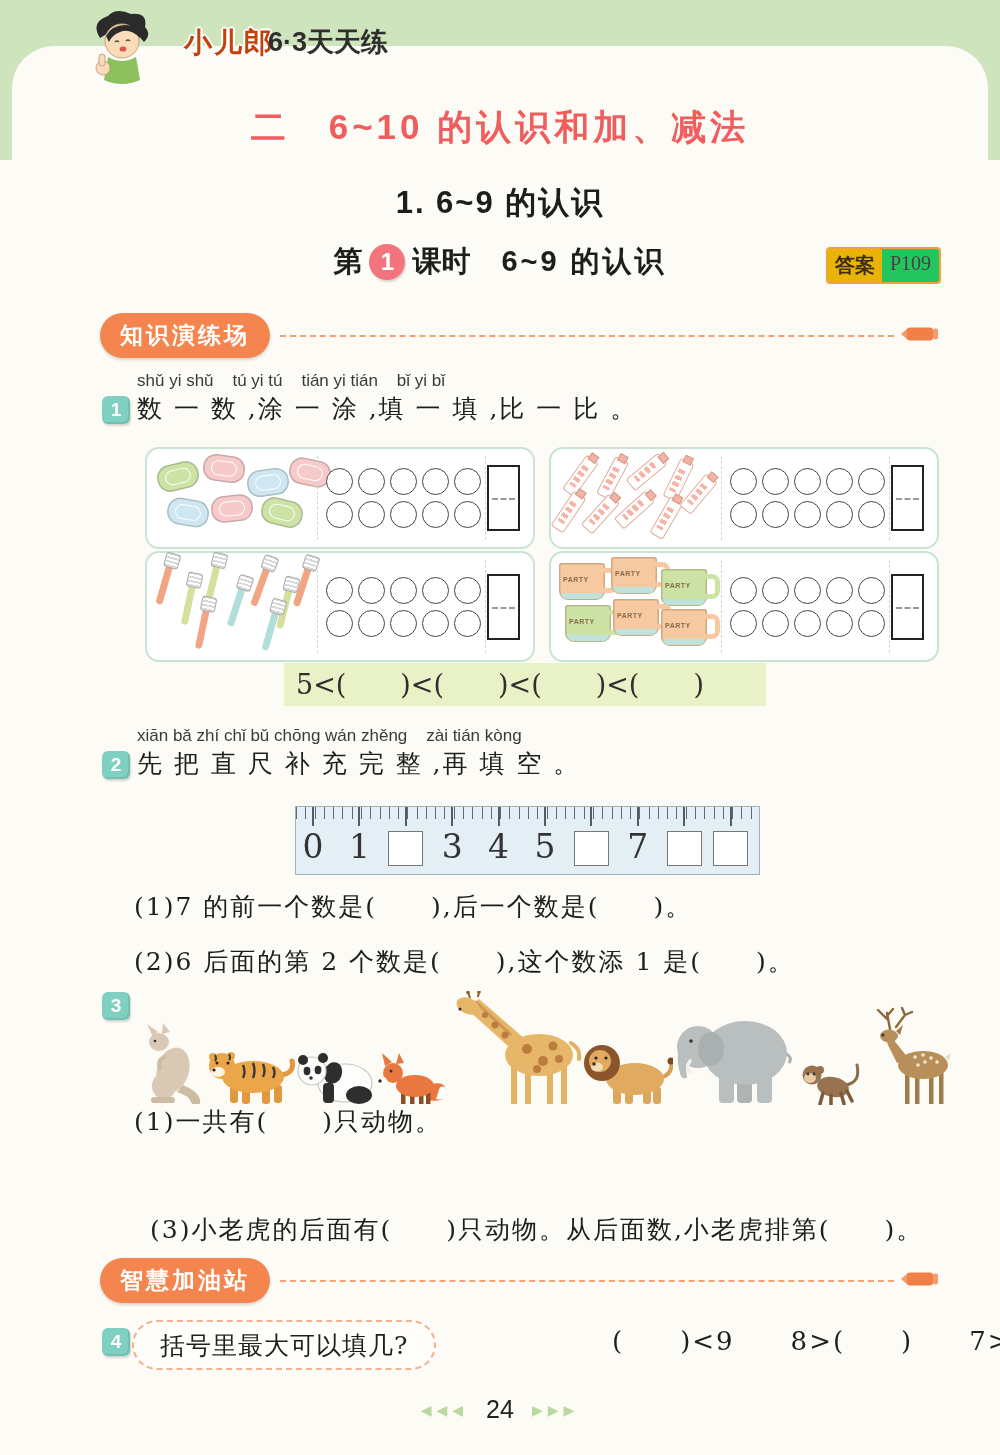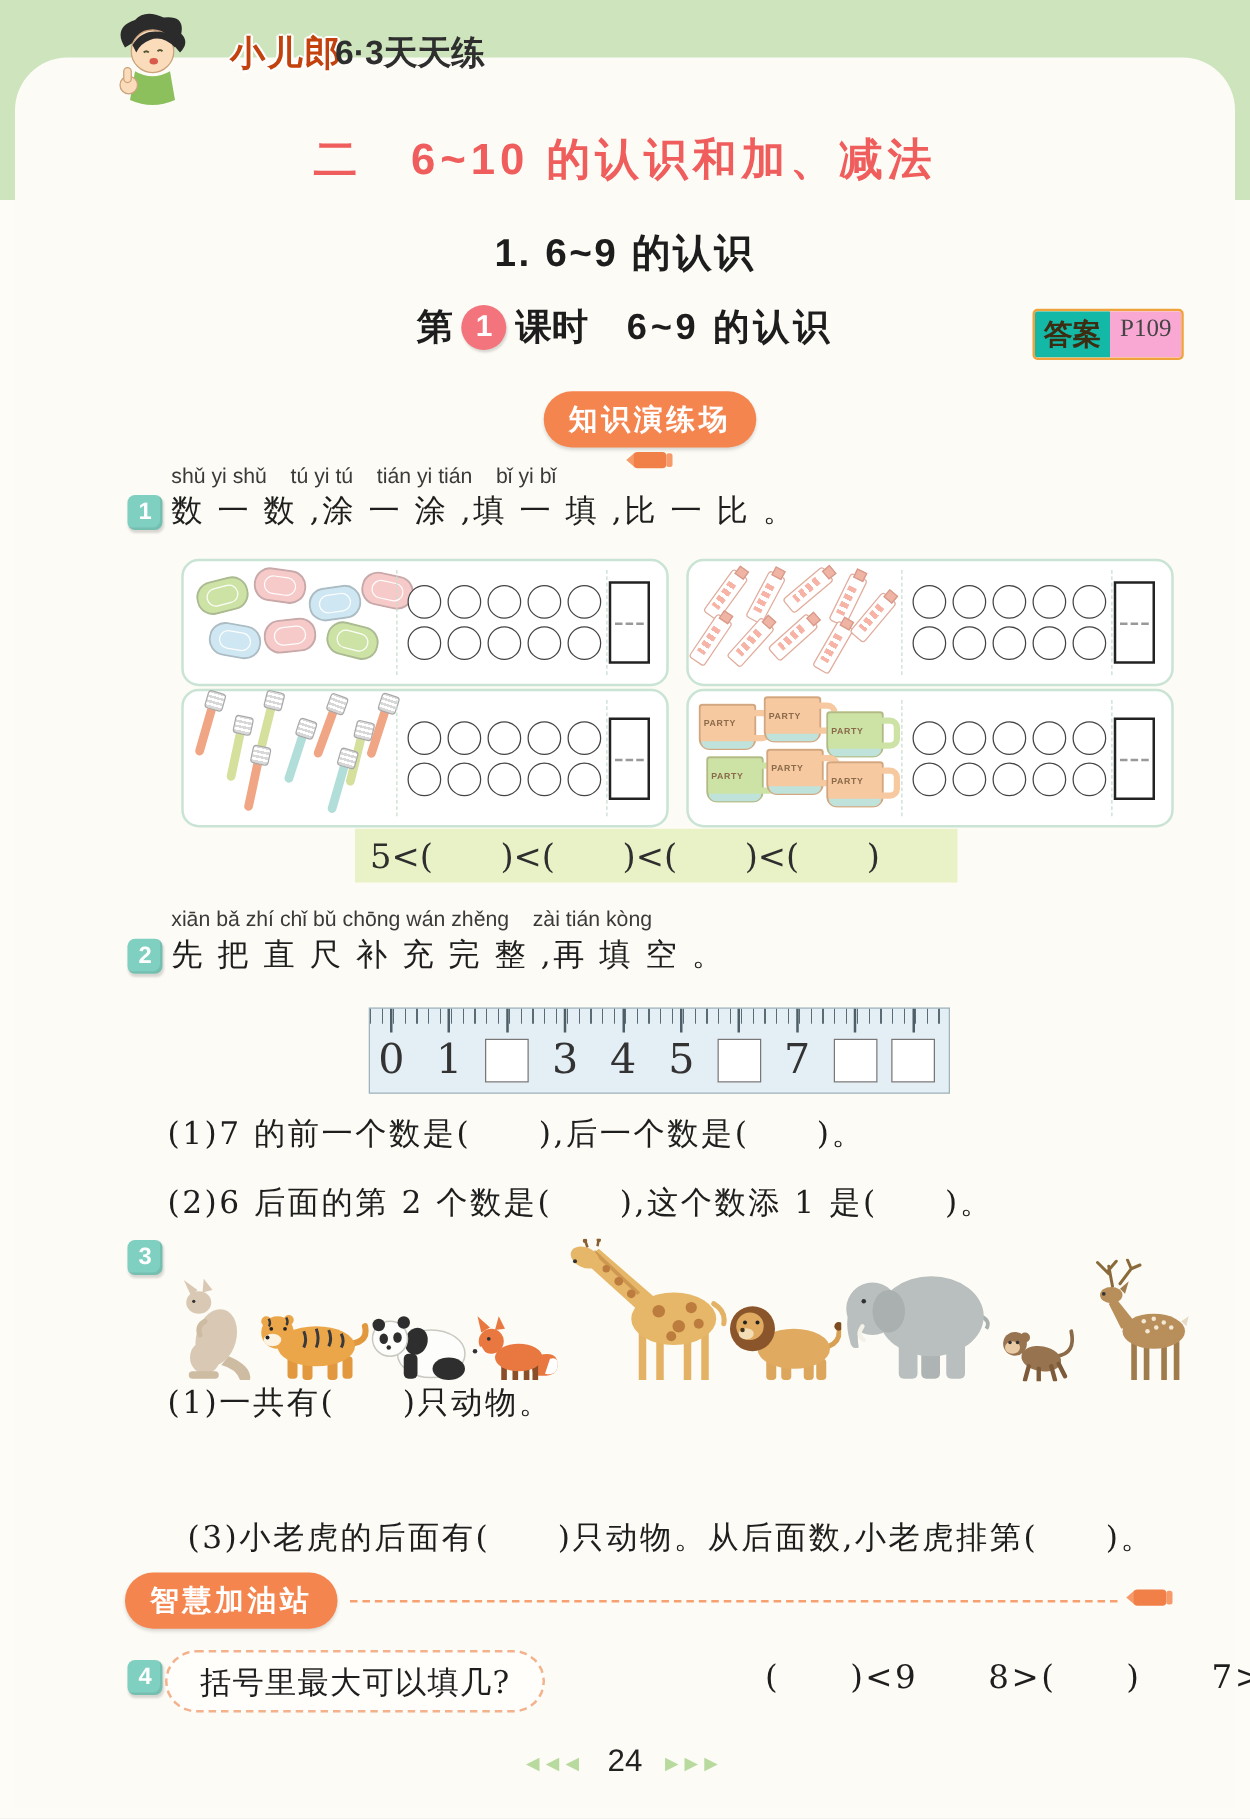--- a/index.html
+++ b/index.html
@@ -15,28 +15,28 @@
   .brand{position:absolute;left:268px;top:24px;z-index:4;font-weight:bold;font-size:27px;color:#2e2e2e;}
 
   .chapter-title{position:absolute;top:104px;left:0;width:100%;text-align:center;font-size:35px;font-weight:bold;color:#f05d5d;letter-spacing:4px;z-index:3;}
   .section-title{position:absolute;top:182px;left:0;width:100%;text-align:center;font-size:31px;font-weight:bold;color:#1d1d1d;letter-spacing:2px;z-index:3;}
 
   .lesson-row{position:absolute;top:242px;left:0;width:100%;display:flex;justify-content:center;align-items:center;gap:7px;font-size:29px;font-weight:bold;color:#1d1d1d;z-index:3;}
   .lesson-num{width:36px;height:36px;border-radius:50%;background:#f3747c;color:#fff;font-size:24px;display:flex;align-items:center;justify-content:center;box-shadow:1px 2px 2px rgba(0,0,0,.15);}
   .lesson-title{margin-left:24px;letter-spacing:3px;}
 
   .ans{position:absolute;left:826px;top:247px;display:flex;border:2px solid #f0a23c;border-radius:4px;overflow:hidden;z-index:4;}
-  .ans-label{background:#14b8a6;color:#3c2d12;padding:3px 7px;font-weight:bold;font-size:23px;}
-  .ans-page{background:#f9a8d4;color:#444;padding:3px 8px;font-size:20px;font-family:"Liberation Serif",serif;}
+  .ans-label{background:#eab308;color:#3c2d12;padding:3px 7px;font-weight:bold;font-size:20px;}
+  .ans-page{background:#22c55e;color:#444;padding:3px 8px;font-size:20px;font-family:"Liberation Serif",serif;}
 
   
   .sec{position:absolute;left:100px;width:840px;display:flex;align-items:center;z-index:3;}
   .sec-badge{background:#f5854f;color:#fff;font-size:23px;font-weight:bold;letter-spacing:3px;padding:7px 20px;border-radius:24px;box-shadow:0 2px 3px rgba(0,0,0,.15);}
   .sec-dash{flex:1;border-top:2.5px dashed #f7a172;margin:0 6px 0 10px;}
-  #sec1{top:313px;flex-direction:column;} #sec2{top:1258px;}
+  #sec1{top:313px;} #sec2{top:1258px;}
 
   
   .q-badge{position:absolute;width:28px;height:28px;background:#7fd0c1;border-radius:6px;color:#fff;font-size:19px;font-weight:bold;display:flex;align-items:center;justify-content:center;z-index:3;box-shadow:inset -2px -2px 0 rgba(0,0,0,.08),1px 2px 2px rgba(0,0,0,.15);}
   .pinyin{position:absolute;font-size:17px;color:#3a3a3a;white-space:pre;z-index:3;}
   .hanzi{position:absolute;font-family:"DejaVu Serif","Liberation Serif",serif;font-size:25px;color:#1e1e1e;letter-spacing:2px;white-space:pre;z-index:3;}
 
   
   .cbox{position:absolute;width:386px;background:#fff;border:2px solid #c9e4d4;border-radius:14px;z-index:3;}
   .box-items{position:absolute;left:0;top:0;bottom:0;width:168px;}
   .box-sep{position:absolute;top:7px;bottom:7px;border-left:1.5px dashed #c6ddcd;}

